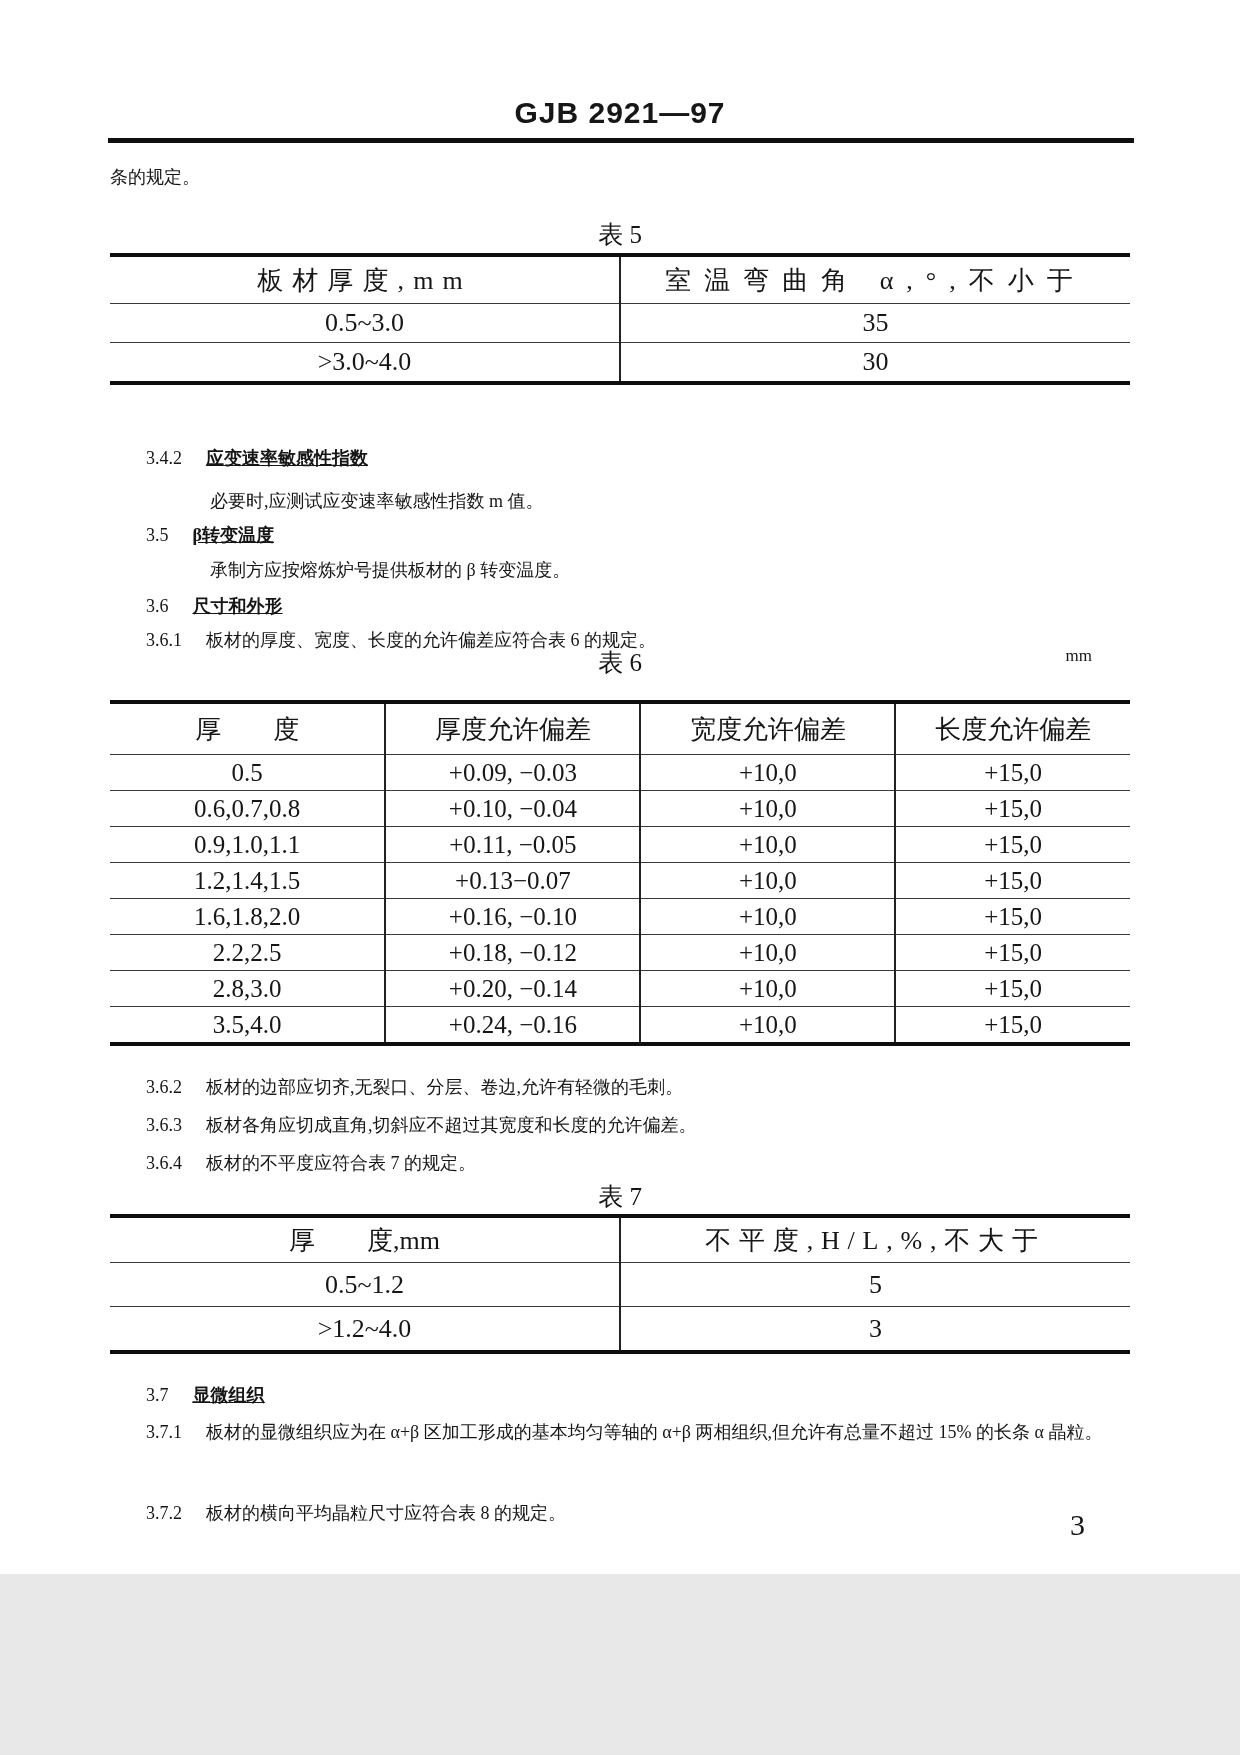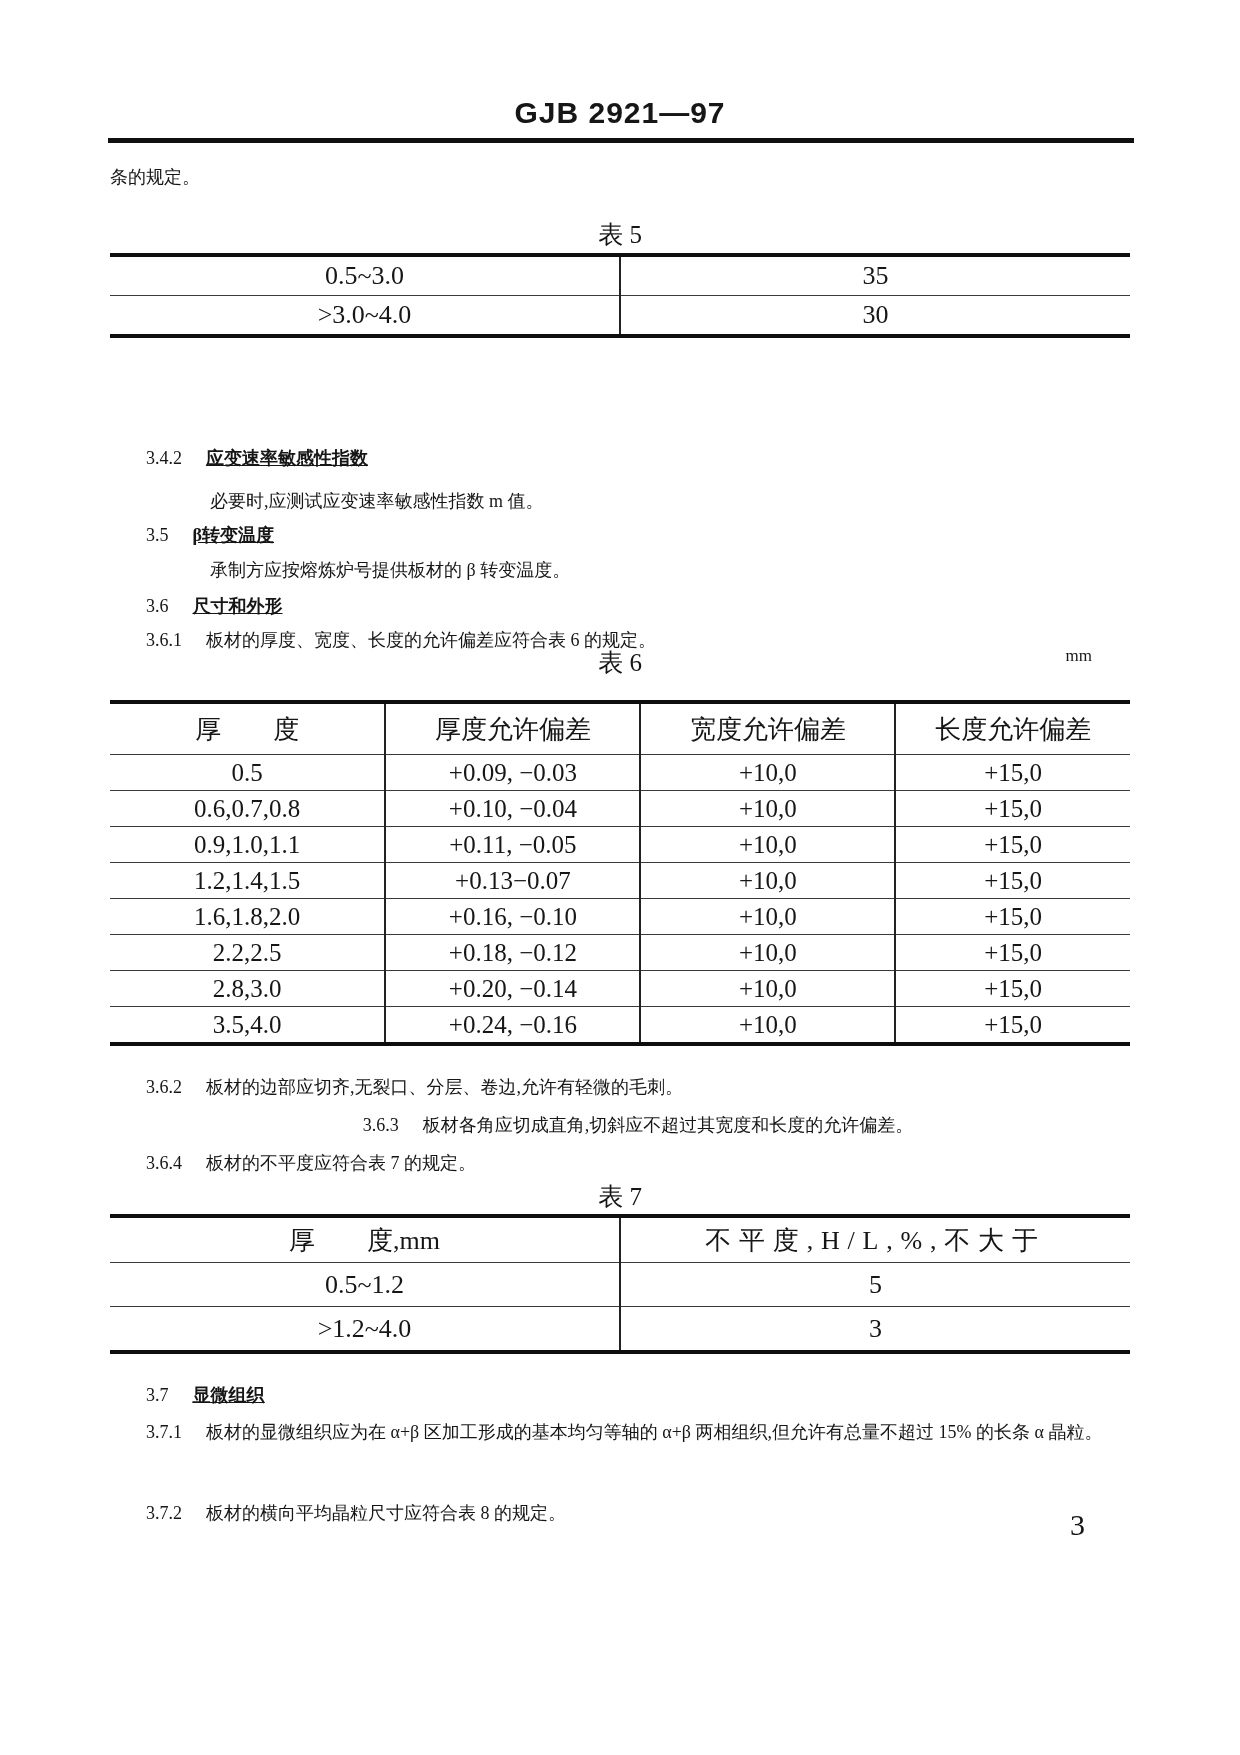--- a/index.html
+++ b/index.html
@@ -1,18 +1,18 @@
 <!DOCTYPE html>
 <html><head>
 <meta charset="utf-8">
 <style>
   html,body{margin:0;padding:0;background:#e8e8e8;}
   .page{
     position:relative;
-    width:1240px;height:1755px;
+    width:1240px;height:1574px;
     background:#ffffff;
     font-family:"Liberation Serif","DejaVu Serif",serif;
     color:#161616;
     overflow:hidden;
   }
   .abs{position:absolute;left:110px;width:1020px;}
   .doc-number{
     position:absolute;top:96px;left:0;width:1240px;
     text-align:center;
     font-family:"Liberation Sans","DejaVu Sans",sans-serif;
@@ -64,21 +64,21 @@
   .b-t5{top:253px;}
   .b-342{top:441px;}
   .b-342b{top:484px;}
   .b-35{top:518px;}
   .b-35b{top:553px;}
   .b-36{top:589px;}
   .b-361{top:623px;}
   .b-cap6{top:646px;}
   .b-t6{top:688px;margin-top:12px;}
   .b-362{top:1070px;}
-  .b-363{top:1108px;text-align:center;}
+  .b-363{top:1108px;}
   .b-364{top:1146px;}
   .b-cap7{top:1180px;}
   .b-t7{top:1214px;}
   .b-37{top:1378px;}
   .b-371{top:1412px;line-height:40px;text-align:justify;}
   .b-372{top:1496px;}
 </style>
 </head>
 <body>
 
@@ -90,20 +90,24 @@
   <p class="para abs b-intro">条的规定。</p>
 
   <div class="caption abs b-cap5">表 5</div>
 
   <table class="tbl t5 abs b-t5">
     <colgroup>
         <col style="width:50%">
         <col style="width:50%">
       </colgroup>
     <tbody>
+        <tr class="head">
+      <td class="sp1">板材厚度,mm</td>
+      <td class="sp2">室温弯曲角 α,°,不小于</td>
+    </tr>
     <tr class="body">
       <td>0.5~3.0</td>
       <td>35</td>
     </tr>
     <tr class="body">
       <td>&gt;3.0~4.0</td>
       <td>30</td>
     </tr>
   </tbody>
     </table>

